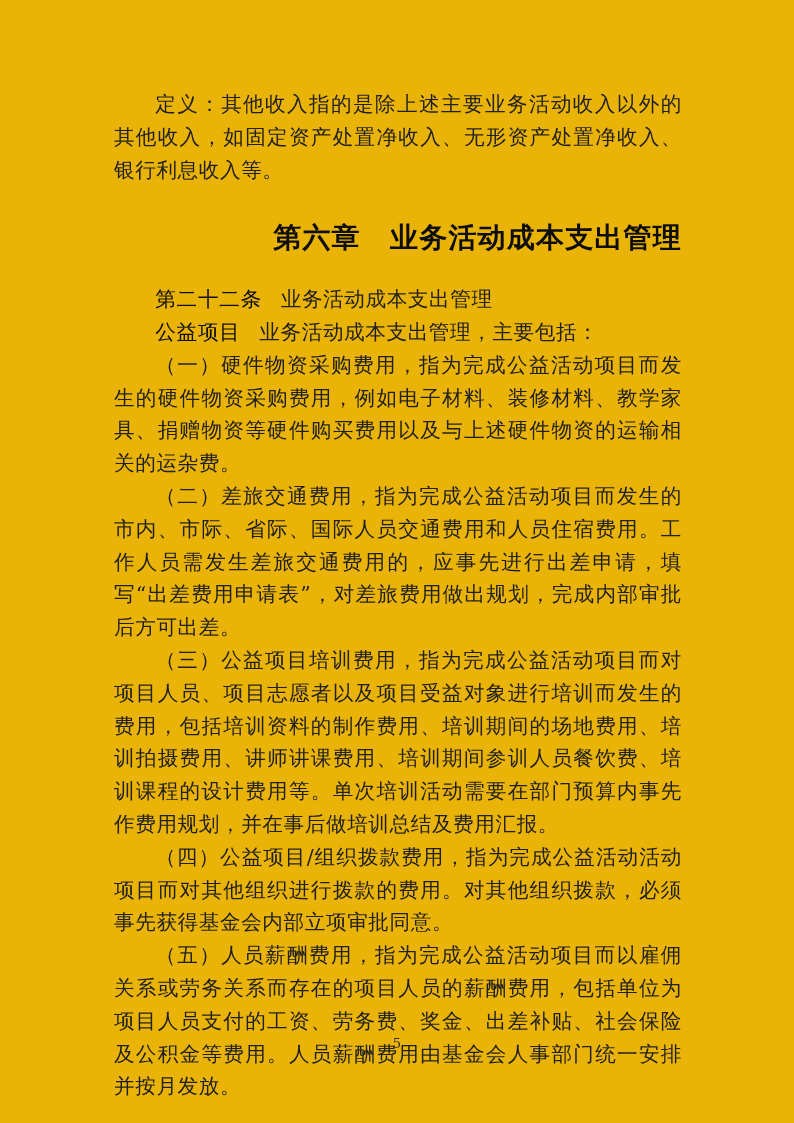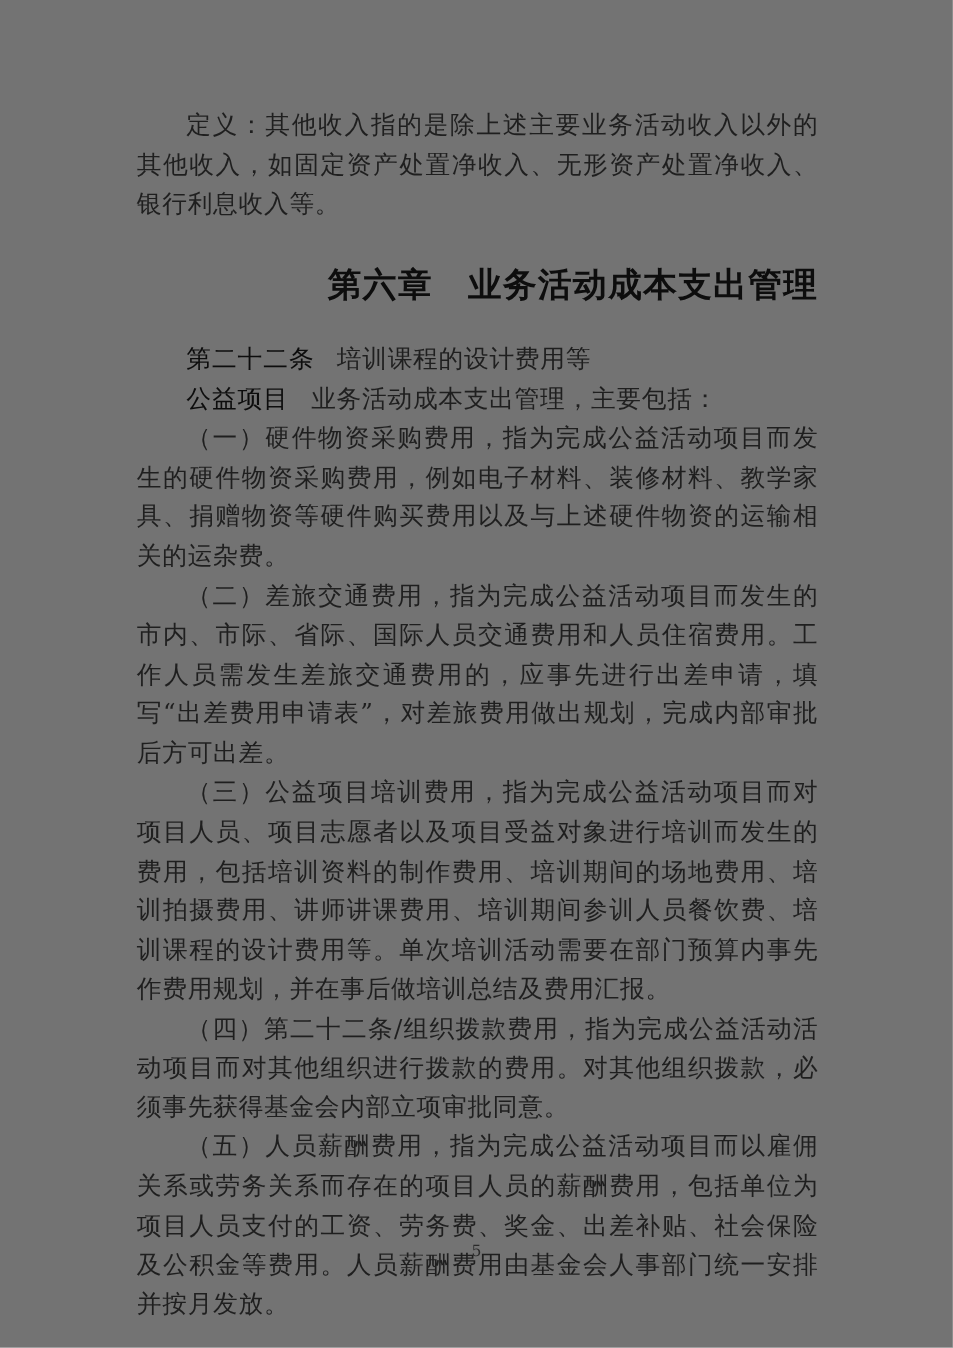--- a/index.html
+++ b/index.html
@@ -14,21 +14,21 @@
     font-family: "DejaVu Serif", "Liberation Serif", serif;
     overflow: hidden;
   }
 
   .page {
     position: absolute;
     left: 0;
     top: 0;
     width: 794px;
     height: 1123px;
-    background: #737373;
+    background: #eab308;
   }
 
   .content {
     position: absolute;
     left: 114px;
     top: 88px;
     width: 568px;
   }
 
   
@@ -92,34 +92,34 @@
 
     <p class="para">定义：其他收入指的是除上述主要业务活动收入以外的其他收入，如固定资产处置净收入、无形资产处置净收入、银行利息收入等。</p>
 
     <div class="spacer-before-heading"></div>
 
     <p class="chapter-heading">第六章　业务活动成本支出管理</p>
 
     <div class="spacer-after-heading"></div>
 
     <p class="para">
-      <span class="article-no">第二十二条</span><span class="article-gap"></span><span>培训课程的设计费用等</span>
+      <span class="article-no">第二十二条</span><span class="article-gap"></span><span>业务活动成本支出管理</span>
     </p>
 
 
     <p class="para">
       <span class="article-no">公益项目</span><span class="article-gap"></span><span>业务活动成本支出管理，主要包括：</span>
     </p>
 
     <p class="para">（一）硬件物资采购费用，指为完成公益活动项目而发生的硬件物资采购费用，例如电子材料、装修材料、教学家具、捐赠物资等硬件购买费用以及与上述硬件物资的运输相关的运杂费。</p>
 
     <p class="para">（二）差旅交通费用，指为完成公益活动项目而发生的市内、市际、省际、国际人员交通费用和人员住宿费用。工作人员需发生差旅交通费用的，应事先进行出差申请，填写“出差费用申请表”，对差旅费用做出规划，完成内部审批后方可出差。</p>
 
     <p class="para">（三）公益项目培训费用，指为完成公益活动项目而对项目人员、项目志愿者以及项目受益对象进行培训而发生的费用，包括培训资料的制作费用、培训期间的场地费用、培训拍摄费用、讲师讲课费用、培训期间参训人员餐饮费、培训课程的设计费用等。单次培训活动需要在部门预算内事先作费用规划，并在事后做培训总结及费用汇报。</p>
 
-    <p class="para">（四）第二十二条/组织拨款费用，指为完成公益活动活动项目而对其他组织进行拨款的费用。对其他组织拨款，必须事先获得基金会内部立项审批同意。</p>
+    <p class="para">（四）公益项目/组织拨款费用，指为完成公益活动活动项目而对其他组织进行拨款的费用。对其他组织拨款，必须事先获得基金会内部立项审批同意。</p>
 
     <p class="para">（五）人员薪酬费用，指为完成公益活动项目而以雇佣关系或劳务关系而存在的项目人员的薪酬费用，包括单位为项目人员支付的工资、劳务费、奖金、出差补贴、社会保险及公积金等费用。人员薪酬费用由基金会人事部门统一安排并按月发放。</p>
 
   </div>
 
   <div class="page-number">5</div>
 </div>
 
 </body></html>

